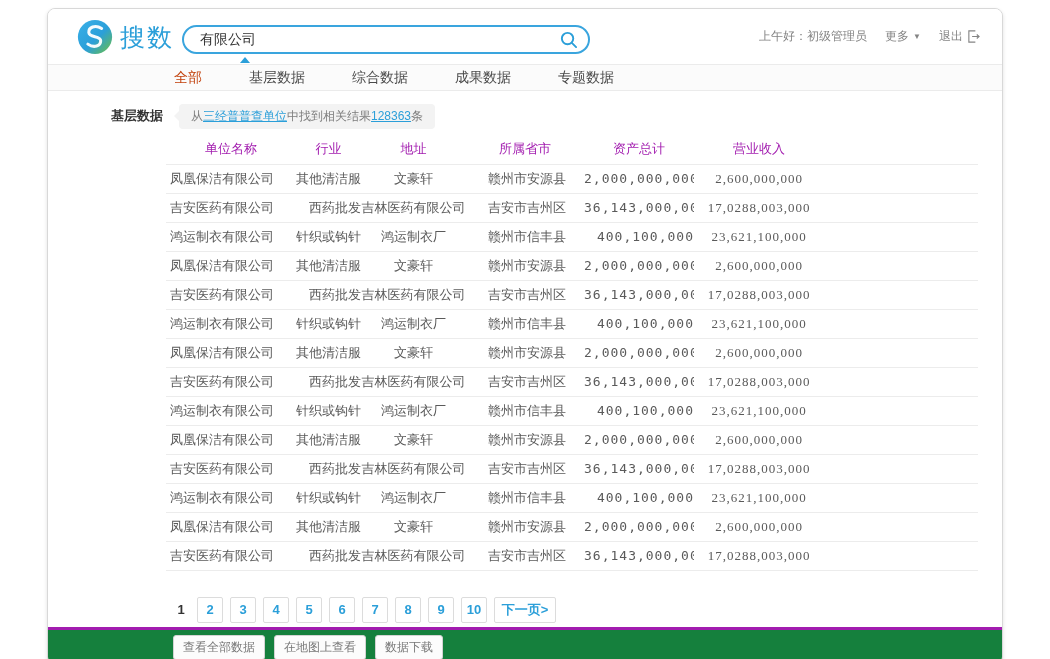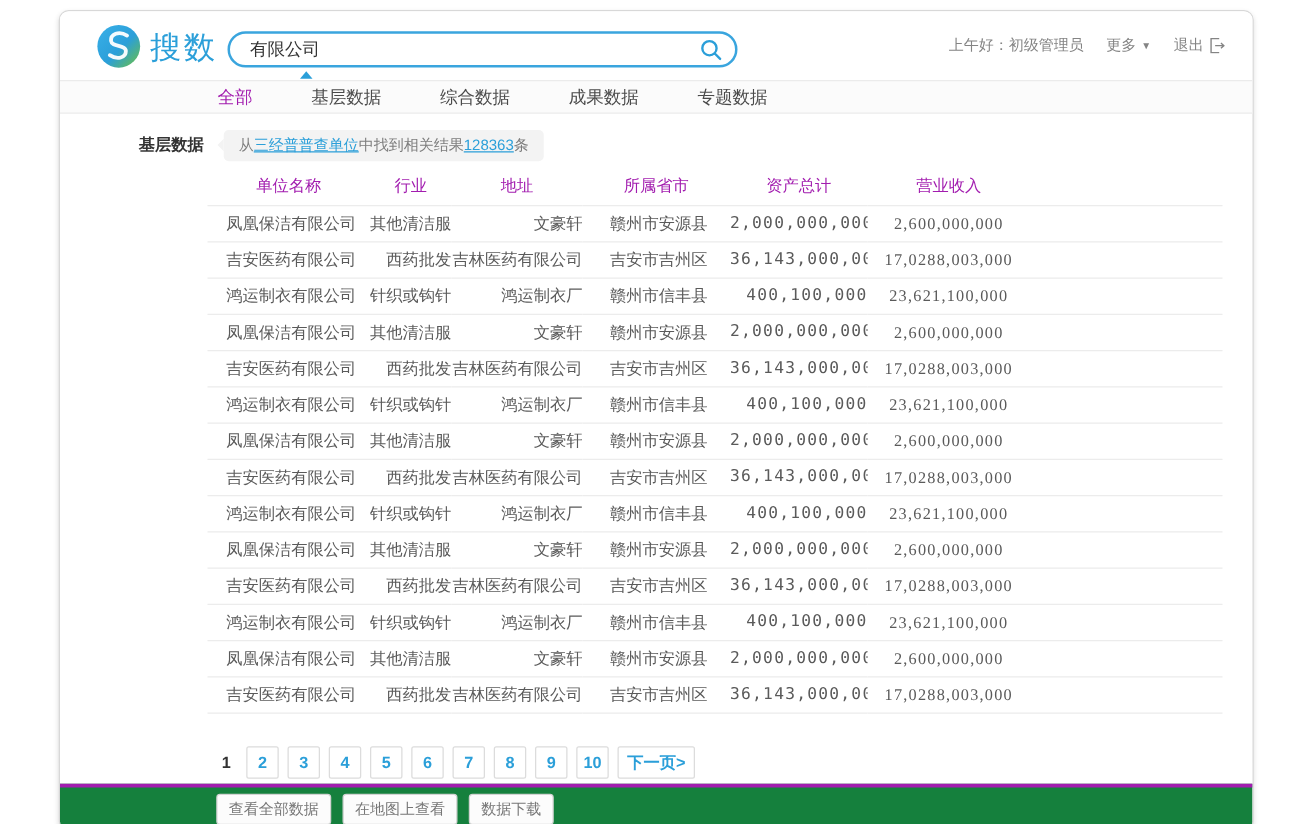--- a/index.html
+++ b/index.html
@@ -34,21 +34,21 @@
     position:absolute; left:192px; top:48px; width:0; height:0;
     border-left:5px solid transparent; border-right:5px solid transparent;
     border-bottom:6px solid #2b9fd9;
   }
   
   .tabbar{
     height:27px; background:#fbfbfb; border-top:1px solid #ebebeb; border-bottom:1px solid #ebebeb;
     display:flex; align-items:center; padding-left:126px; gap:47px;
   }
   .tab{ font-size:14px; color:#4a4a4a; cursor:pointer; }
-  .tab.active{ color:#a21caf; }
+  .tab.active{ color:#c2410c; }
   
   .result-bar{ display:flex; align-items:center; margin:13px 0 0 63px; height:24px; }
   .section-label{ font-size:13px; color:#333; font-weight:bold; }
   .bubble{
     position:relative; margin-left:16px; background:#f3f3f3; border-radius:4px;
     padding:4px 12px; font-size:12px; color:#7d7d7d; display:flex; align-items:center;
   }
   .bubble-arrow{
     position:absolute; left:-5px; top:7px; width:0; height:0;
     border-top:5px solid transparent; border-bottom:5px solid transparent;
@@ -59,23 +59,23 @@
   table.data{ margin:6px 0 0 118px; width:812px; border-collapse:collapse; table-layout:fixed; }
   table.data th{
     font-size:13px; color:#a21caf; font-weight:normal; text-align:center;
     height:30px; vertical-align:middle;
   }
   table.data td{
     font-size:13px; color:#5a5a5a; height:29px; vertical-align:middle;
     border-top:1px solid #ececec; white-space:nowrap; overflow:hidden;
   }
   table.data tr:last-child td{ border-bottom:1px solid #ececec; }
-  td.c-name{ text-align:center; padding-left:4px; }
+  td.c-name{ text-align:left; padding-left:4px; }
   td.c-industry{ text-align:right; }
-  td.c-address{ text-align:right; }
+  td.c-address{ text-align:center; }
   td.c-region{ text-align:left; padding-left:22px; }
   td.c-assets{ text-align:right; color:#e05454; font-family:"DejaVu Sans Mono",monospace; font-size:12px; letter-spacing:1px; }
   td.c-revenue{ text-align:center; color:#4cb84c; font-family:Liberation Serif, serif; font-size:12px; letter-spacing:1px; }
   
   .pagination{ display:flex; align-items:center; margin:26px 0 0 124px; gap:7px; }
   .page-current{ font-size:13px; color:#333; font-weight:bold; width:18px; text-align:center; }
   .page-box{
     width:26px; height:26px; border:1px solid #dcdcdc; border-radius:2px; background:#fff;
     color:#2b9fd9; font-size:13px; font-weight:bold; display:flex; align-items:center; justify-content:center;
     cursor:pointer;

